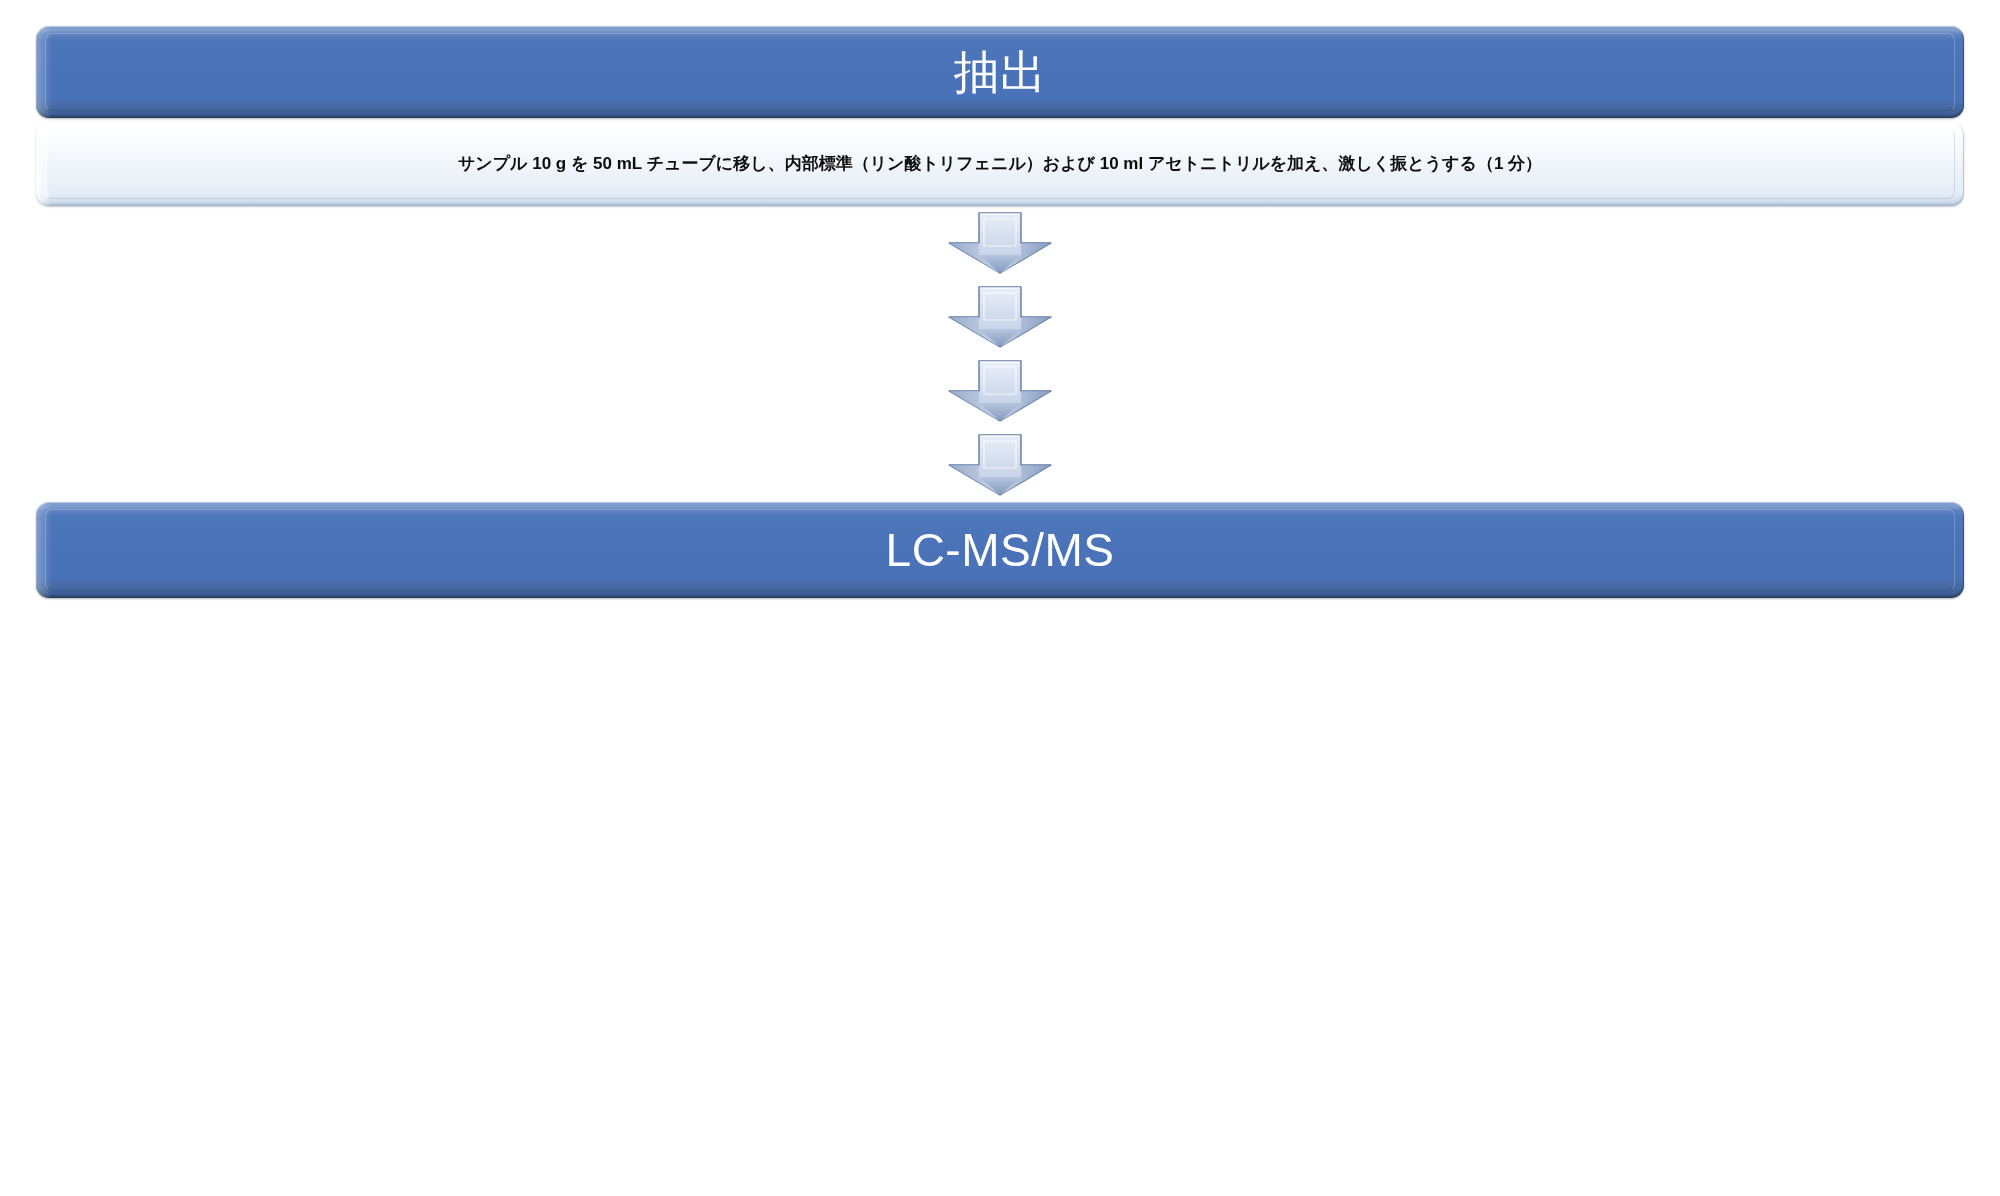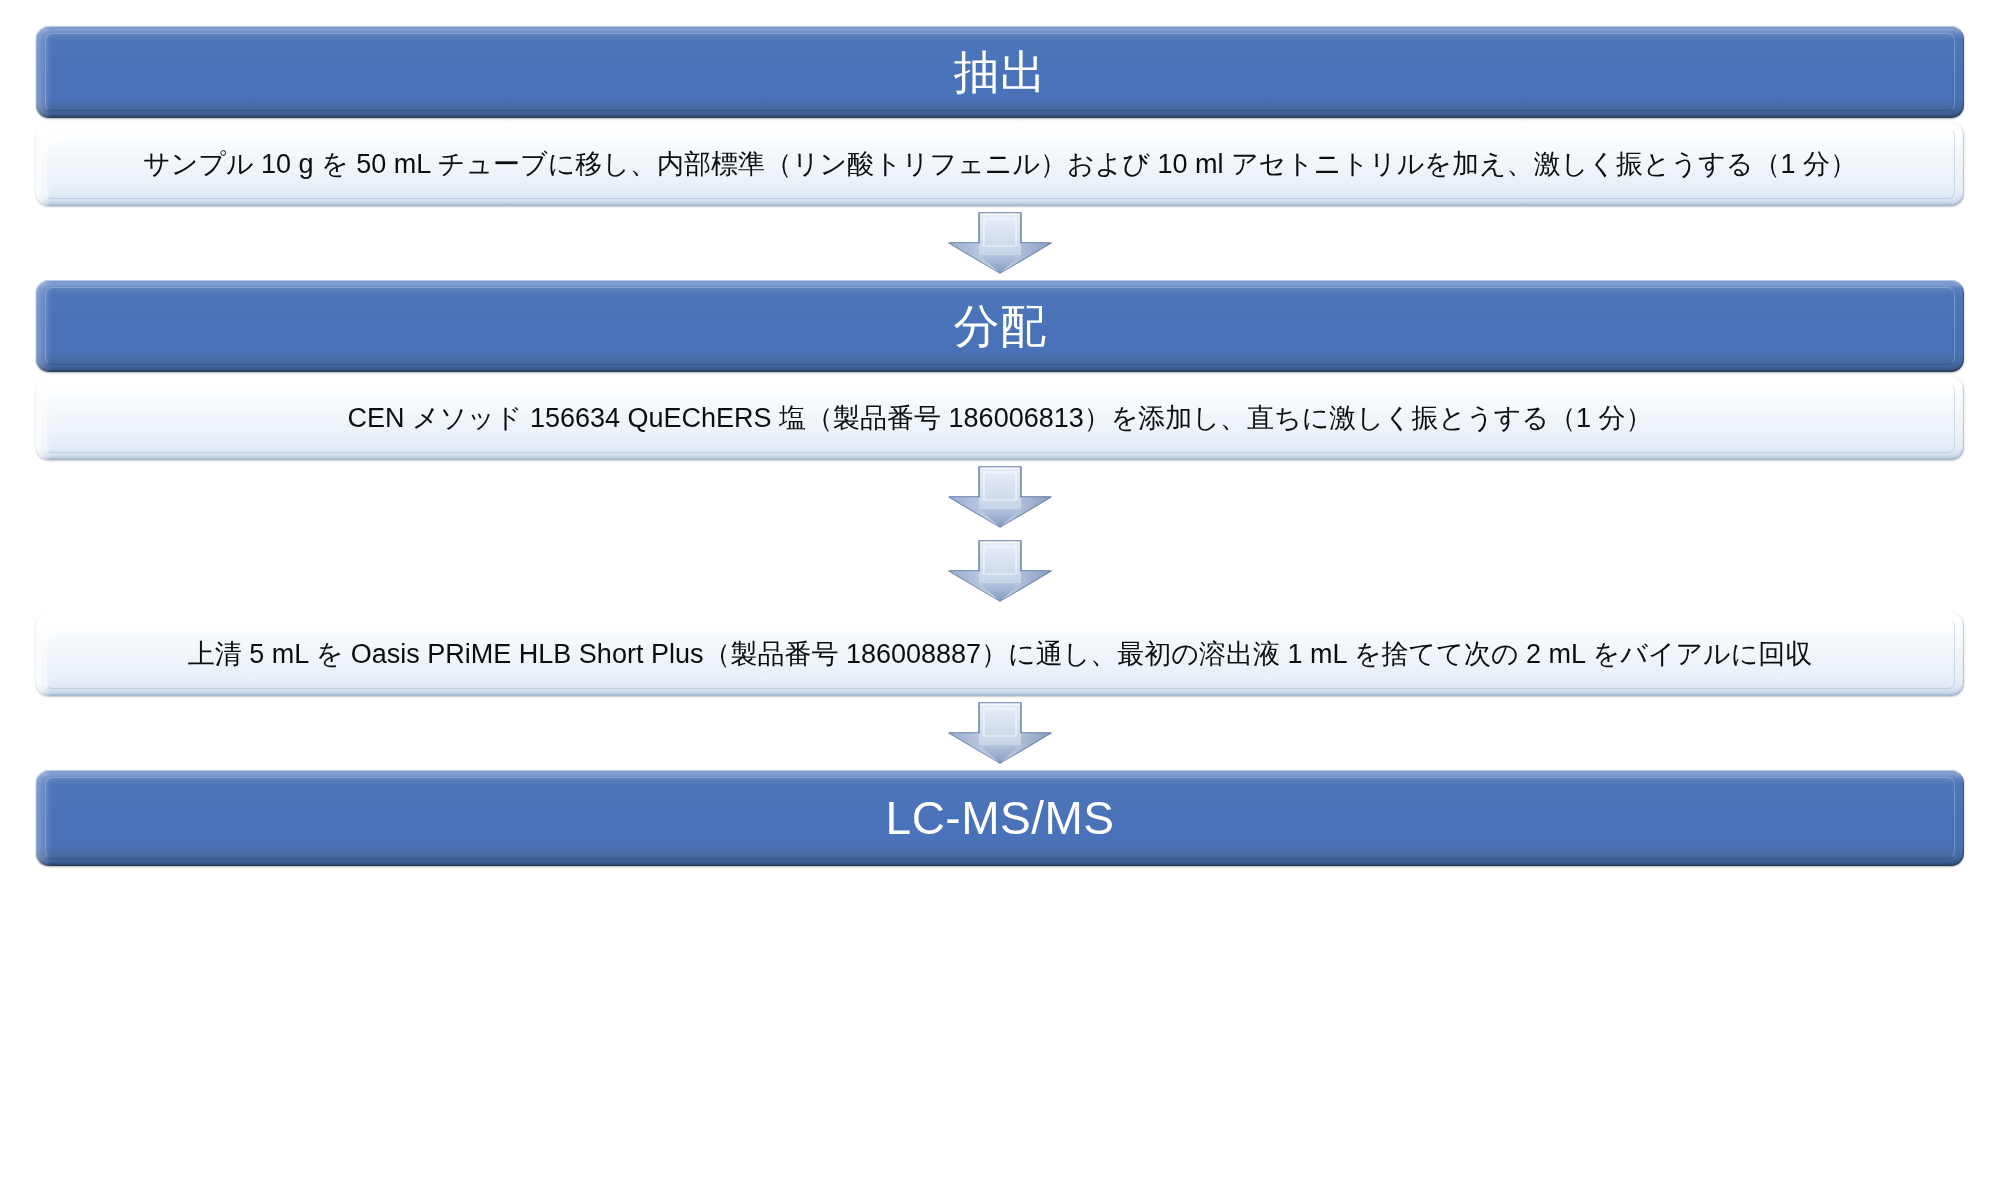--- a/index.html
+++ b/index.html
@@ -129,25 +129,26 @@
     position: absolute;
     left: 0; top: 0; bottom: 0; width: 15px;
     border-radius: 13px 0 0 13px;
     background: linear-gradient(to right, rgba(255,255,255,0.95), rgba(255,255,255,0));
     pointer-events: none;
   }
   .bar-body .bar-text {
     position: relative;
     z-index: 2;
     color: #0d0d0d;
-    font-size: 27px;
+    font-size: 17px;
     line-height: 1.2;
     text-align: center;
     white-space: nowrap;
     padding: 0 24px;
+    font-weight: bold;
   }
 
   
   .connector {
     height: 74px;
     display: flex;
     align-items: center;
     justify-content: center;
     flex: none;
   }
@@ -196,56 +197,45 @@
       <path d="M73,31 L103,31 L52,61 L73,43 Z" fill="url(#agWingR)" opacity="0.85"></path>
 
       <path d="M31,43 L73,43 L52,61 Z" fill="url(#agTip)" opacity="0.7"></path>
 
       <path d="M36,7 L68,7 L68,34 L36,34 Z" fill="none" stroke="#ffffff" stroke-width="1.2" opacity="0.75"></path>
 
       <path d="M32,2 L72,2" stroke="#ffffff" stroke-width="1.6" opacity="0.9"></path>
     </svg>
   </div>
 
+
+  <div class="connector">
+    <svg width="104" height="62" viewBox="0 0 104 62">
+      <path d="M31,1 L73,1 L73,31 L103,31 L52,61 L1,31 L31,31 Z" fill="url(#agFace)" stroke="#5f79a6" stroke-width="1.4" stroke-linejoin="round"></path>
+      <path d="M31,31 L1,31 L52,61 L31,43 Z" fill="url(#agWingL)" opacity="0.85"></path>
+      <path d="M73,31 L103,31 L52,61 L73,43 Z" fill="url(#agWingR)" opacity="0.85"></path>
+      <path d="M31,43 L73,43 L52,61 Z" fill="url(#agTip)" opacity="0.7"></path>
+      <path d="M36,7 L68,7 L68,34 L36,34 Z" fill="none" stroke="#ffffff" stroke-width="1.2" opacity="0.75"></path>
+      <path d="M32,2 L72,2" stroke="#ffffff" stroke-width="1.6" opacity="0.9"></path>
+    </svg>
+  </div>
+
+
+  <div class="connector">
+    <svg width="104" height="62" viewBox="0 0 104 62">
+      <path d="M31,1 L73,1 L73,31 L103,31 L52,61 L1,31 L31,31 Z" fill="url(#agFace)" stroke="#5f79a6" stroke-width="1.4" stroke-linejoin="round"></path>
+      <path d="M31,31 L1,31 L52,61 L31,43 Z" fill="url(#agWingL)" opacity="0.85"></path>
+      <path d="M73,31 L103,31 L52,61 L73,43 Z" fill="url(#agWingR)" opacity="0.85"></path>
+      <path d="M31,43 L73,43 L52,61 Z" fill="url(#agTip)" opacity="0.7"></path>
+      <path d="M36,7 L68,7 L68,34 L36,34 Z" fill="none" stroke="#ffffff" stroke-width="1.2" opacity="0.75"></path>
+      <path d="M32,2 L72,2" stroke="#ffffff" stroke-width="1.6" opacity="0.9"></path>
+    </svg>
+  </div>
+
   <div class="stage">
-    <div class="bar-header">
-      <span class="bar-title">分配</span>
-    </div>
-    <div class="bar-body">
-      <span class="bar-text">CEN メソッド 156634 QuEChERS 塩（製品番号 186006813）を添加し、直ちに激しく振とうする（1 分）</span>
-    </div>
-  </div>
-
-  <div class="connector">
-    <svg width="104" height="62" viewBox="0 0 104 62">
-      <path d="M31,1 L73,1 L73,31 L103,31 L52,61 L1,31 L31,31 Z" fill="url(#agFace)" stroke="#5f79a6" stroke-width="1.4" stroke-linejoin="round"></path>
-      <path d="M31,31 L1,31 L52,61 L31,43 Z" fill="url(#agWingL)" opacity="0.85"></path>
-      <path d="M73,31 L103,31 L52,61 L73,43 Z" fill="url(#agWingR)" opacity="0.85"></path>
-      <path d="M31,43 L73,43 L52,61 Z" fill="url(#agTip)" opacity="0.7"></path>
-      <path d="M36,7 L68,7 L68,34 L36,34 Z" fill="none" stroke="#ffffff" stroke-width="1.2" opacity="0.75"></path>
-      <path d="M32,2 L72,2" stroke="#ffffff" stroke-width="1.6" opacity="0.9"></path>
-    </svg>
-  </div>
-
-
-  <div class="connector">
-    <svg width="104" height="62" viewBox="0 0 104 62">
-      <path d="M31,1 L73,1 L73,31 L103,31 L52,61 L1,31 L31,31 Z" fill="url(#agFace)" stroke="#5f79a6" stroke-width="1.4" stroke-linejoin="round"></path>
-      <path d="M31,31 L1,31 L52,61 L31,43 Z" fill="url(#agWingL)" opacity="0.85"></path>
-      <path d="M73,31 L103,31 L52,61 L73,43 Z" fill="url(#agWingR)" opacity="0.85"></path>
-      <path d="M31,43 L73,43 L52,61 Z" fill="url(#agTip)" opacity="0.7"></path>
-      <path d="M36,7 L68,7 L68,34 L36,34 Z" fill="none" stroke="#ffffff" stroke-width="1.2" opacity="0.75"></path>
-      <path d="M32,2 L72,2" stroke="#ffffff" stroke-width="1.6" opacity="0.9"></path>
-    </svg>
-  </div>
-
-  <div class="stage">
-    <div class="bar-body">
-      <span class="bar-text">上清 5 mL を Oasis PRiME HLB Short Plus（製品番号 186008887）に通し、最初の溶出液 1 mL を捨てて次の 2 mL をバイアルに回収</span>
-    </div>
   </div>
 
   <div class="connector">
     <svg width="104" height="62" viewBox="0 0 104 62">
       <path d="M31,1 L73,1 L73,31 L103,31 L52,61 L1,31 L31,31 Z" fill="url(#agFace)" stroke="#5f79a6" stroke-width="1.4" stroke-linejoin="round"></path>
       <path d="M31,31 L1,31 L52,61 L31,43 Z" fill="url(#agWingL)" opacity="0.85"></path>
       <path d="M73,31 L103,31 L52,61 L73,43 Z" fill="url(#agWingR)" opacity="0.85"></path>
       <path d="M31,43 L73,43 L52,61 Z" fill="url(#agTip)" opacity="0.7"></path>
       <path d="M36,7 L68,7 L68,34 L36,34 Z" fill="none" stroke="#ffffff" stroke-width="1.2" opacity="0.75"></path>
       <path d="M32,2 L72,2" stroke="#ffffff" stroke-width="1.6" opacity="0.9"></path>

